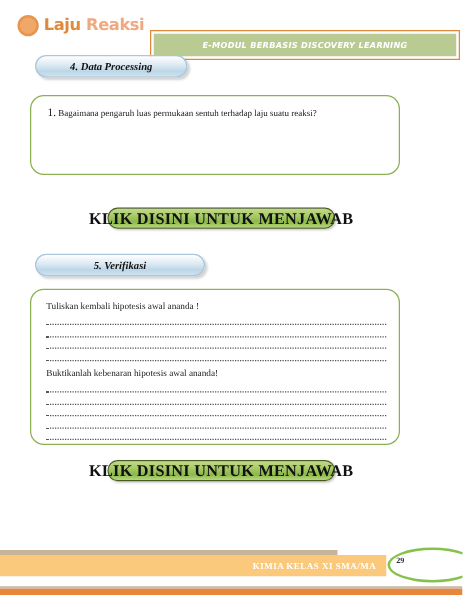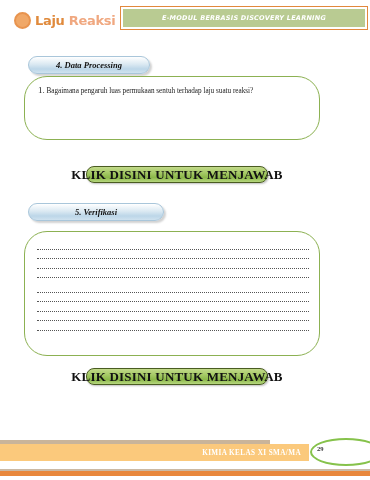--- a/index.html
+++ b/index.html
@@ -40,21 +40,21 @@
     font-family: "DejaVu Sans", sans-serif;
     font-weight: bold;
     font-size: 13px;
     letter-spacing: -0.3px;
   }
   .logo-laju { color: #e08a3c; }
   .logo-reaksi { color: #f0a880; }
 
   .banner-outer {
     position: absolute;
-    left: 120px; top: 6px;
+    left: 120px; top: 24px;
     width: 248px;
     height: 24px;
     border: 1.5px solid #e2883c;
     background: #ffffff;
     box-sizing: border-box;
     padding: 2px;
   }
   .banner-inner {
     width: 100%;
     height: 100%;
@@ -88,28 +88,28 @@
     box-sizing: border-box;
   }
   .pill-text {
     font-family: "Liberation Serif", serif;
     font-weight: bold;
     font-style: italic;
     font-size: 8.5px;
     color: #111111;
     white-space: nowrap;
   }
-  #pill-data-processing { left: 28px; top: 56px; width: 122px; align-items: center; }
+  #pill-data-processing { left: 28px; top: 44px; width: 122px; align-items: center; }
   #pill-verifikasi      { left: 28px; top: 203px; width: 136px; }
 
   
   .green-box {
     position: absolute;
     border: 1.2px solid #8cb152;
-    border-radius: 23px;
+    border-radius: 11px;
     background: #ffffff;
     box-sizing: border-box;
   }
   #question-box  { left: 24px; top: 76px;  width: 296px; height: 64px; }
   #verif-box     { left: 24px; top: 231px; width: 296px; height: 125px; }
 
   .question-text {
     position: absolute;
     left: 13px; top: 8px;
     right: 10px;
@@ -259,25 +259,27 @@
 <div class="answer-btn" id="answer-btn-1">
   <span>KLIK DISINI UNTUK MENJAWAB</span>
 </div>
 
 <div class="pill" id="pill-verifikasi">
   <span class="pill-text">5. Verifikasi</span>
 </div>
 
 <div class="green-box" id="verif-box">
   <div class="verif-inner">
+    <p class="prompt">Tuliskan kembali hipotesis awal ananda !</p>
     <div class="dotline"></div>
     <div class="dotline"></div>
     <div class="dotline"></div>
     <div class="dotline"></div>
     <div class="gap"></div>
+    <p class="prompt">Buktikanlah kebenaran hipotesis awal ananda!</p>
     <div class="dotline"></div>
     <div class="dotline"></div>
     <div class="dotline"></div>
     <div class="dotline"></div>
     <div class="dotline"></div>
   </div>
 </div>
 
 <div class="answer-btn" id="answer-btn-2">
   <span>KLIK DISINI UNTUK MENJAWAB</span>

